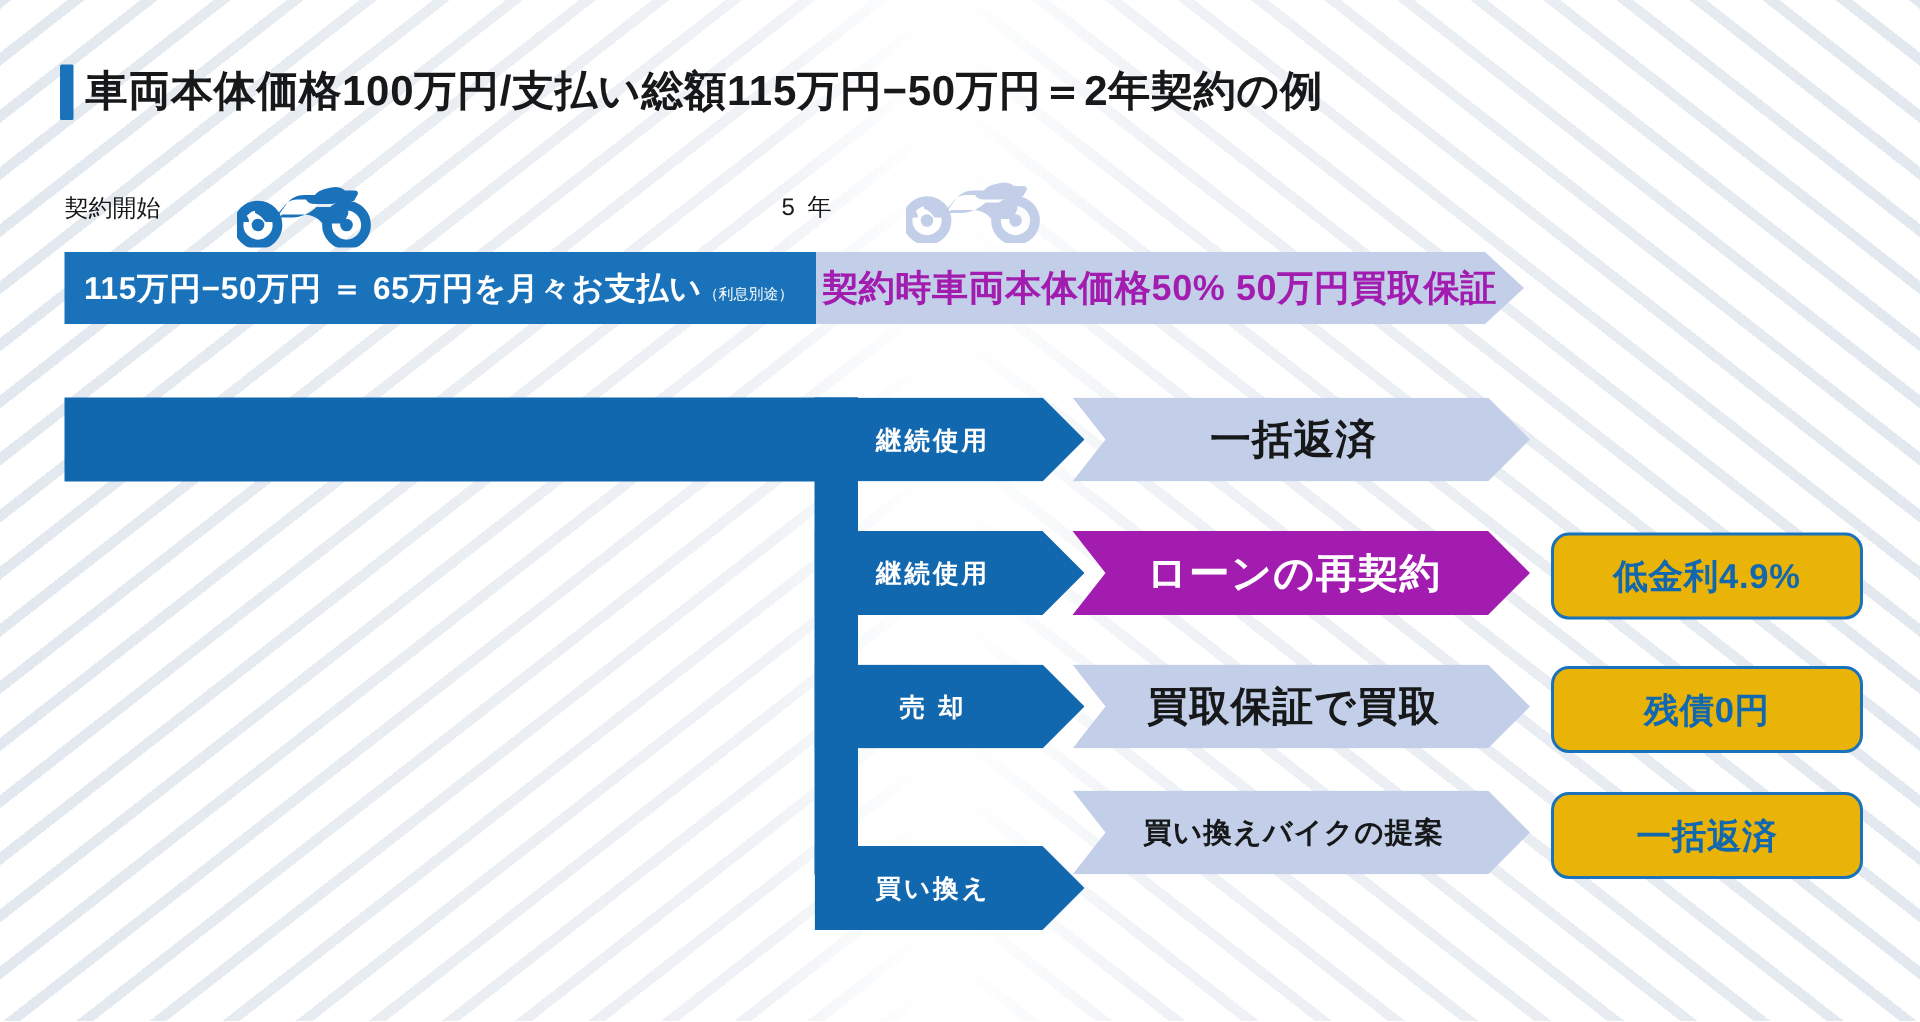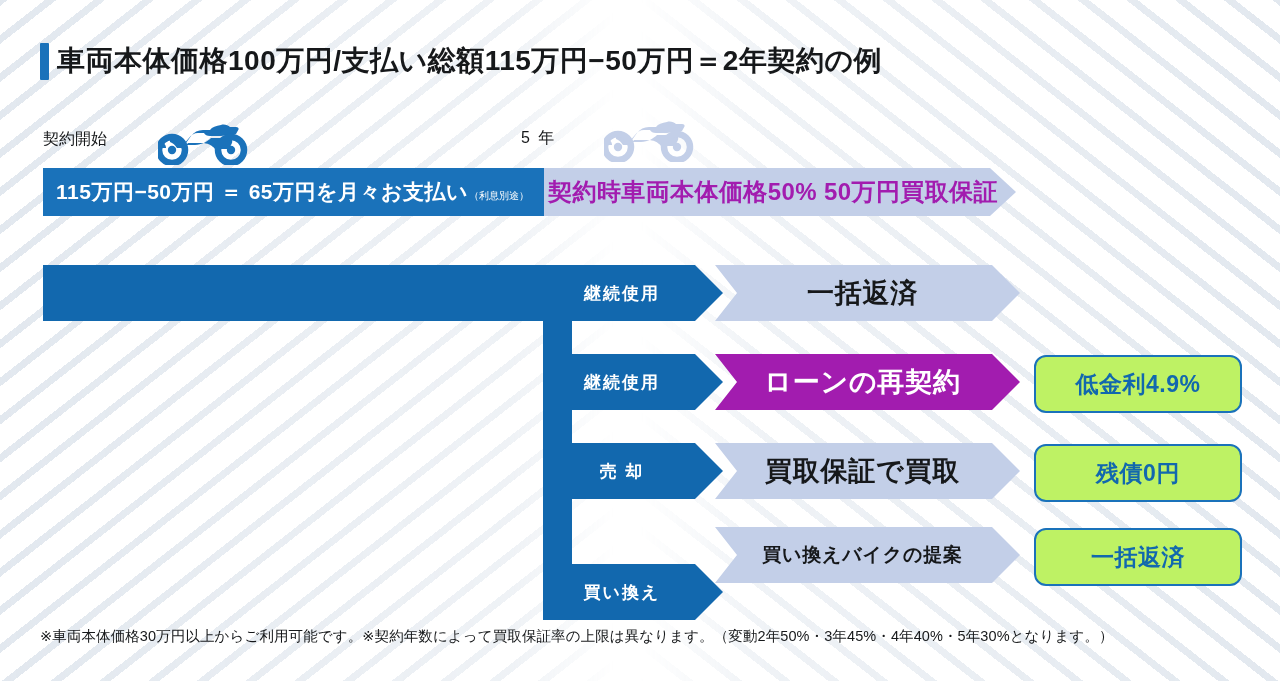--- a/index.html
+++ b/index.html
@@ -103,21 +103,21 @@
   .arrow-light.lt{background:#c3cfe8;}
   .arrow-light.dk{background:#a21caf;}
   .arrow-light .txt{
     font-size:27px;font-weight:bold;white-space:nowrap;letter-spacing:.8px;margin-right:10px;
   }
   .arrow-light.lt .txt{color:#16181a;}
   .arrow-light.dk .txt{color:#ffffff;}
 
   .pill{
     position:absolute;height:54px;border:2.5px solid #1a72ba;border-radius:12px;
-    background:#bef264;display:flex;align-items:center;justify-content:center;
+    background:#eab308;display:flex;align-items:center;justify-content:center;
   }
   .pill .txt{color:#1268ae;font-size:23px;font-weight:bold;white-space:nowrap;letter-spacing:.5px;}
 
   
   .footnote{
     position:absolute;left:40px;top:627px;font-size:14.5px;color:#16181a;white-space:nowrap;
     letter-spacing:.1px;
   }
 </style>
 </head>
@@ -214,15 +214,14 @@
       <div class="txt">買い換え</div>
     </div>
     <div class="arrow-light lt" style="left:715px;width:305px;">
       <div class="txt" style="font-size:19px;">買い換えバイクの提案</div>
     </div>
     <div class="pill" style="left:1034px;width:204px;top:1px;">
       <div class="txt">一括返済</div>
     </div>
   </div>
 
-  <div class="footnote">※車両本体価格30万円以上からご利用可能です。※契約年数によって買取保証率の上限は異なります。（変動2年50%・3年45%・4年40%・5年30%となります。）</div>
 
 </div>
 
 </body></html>

